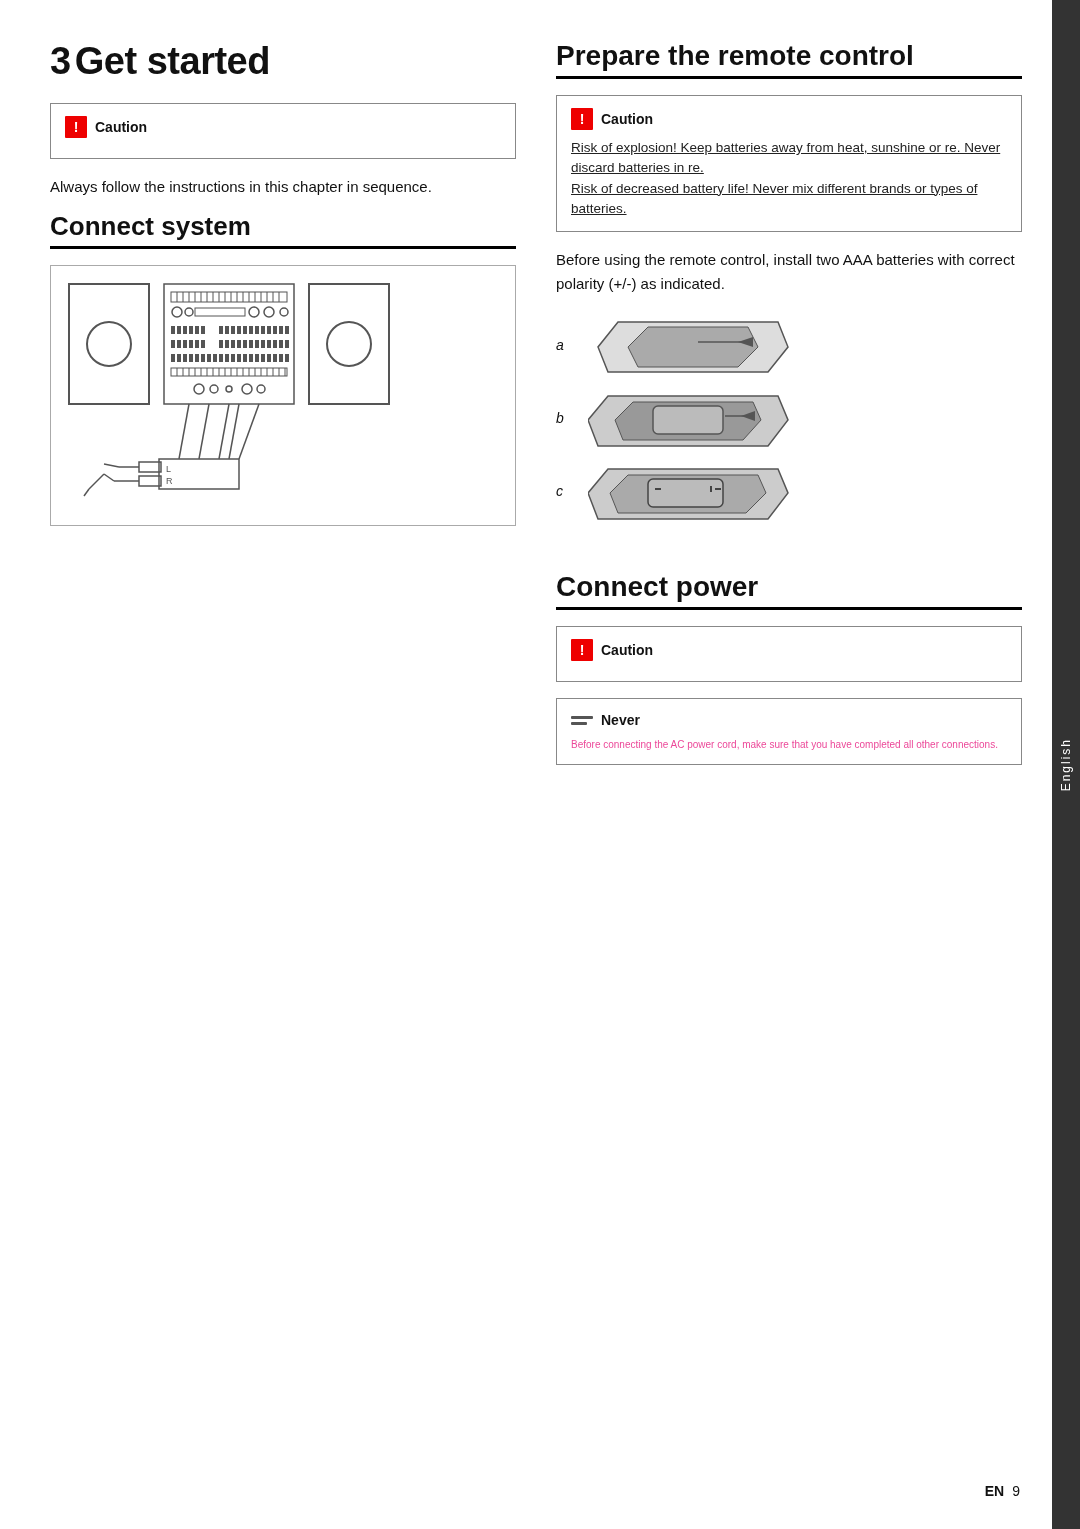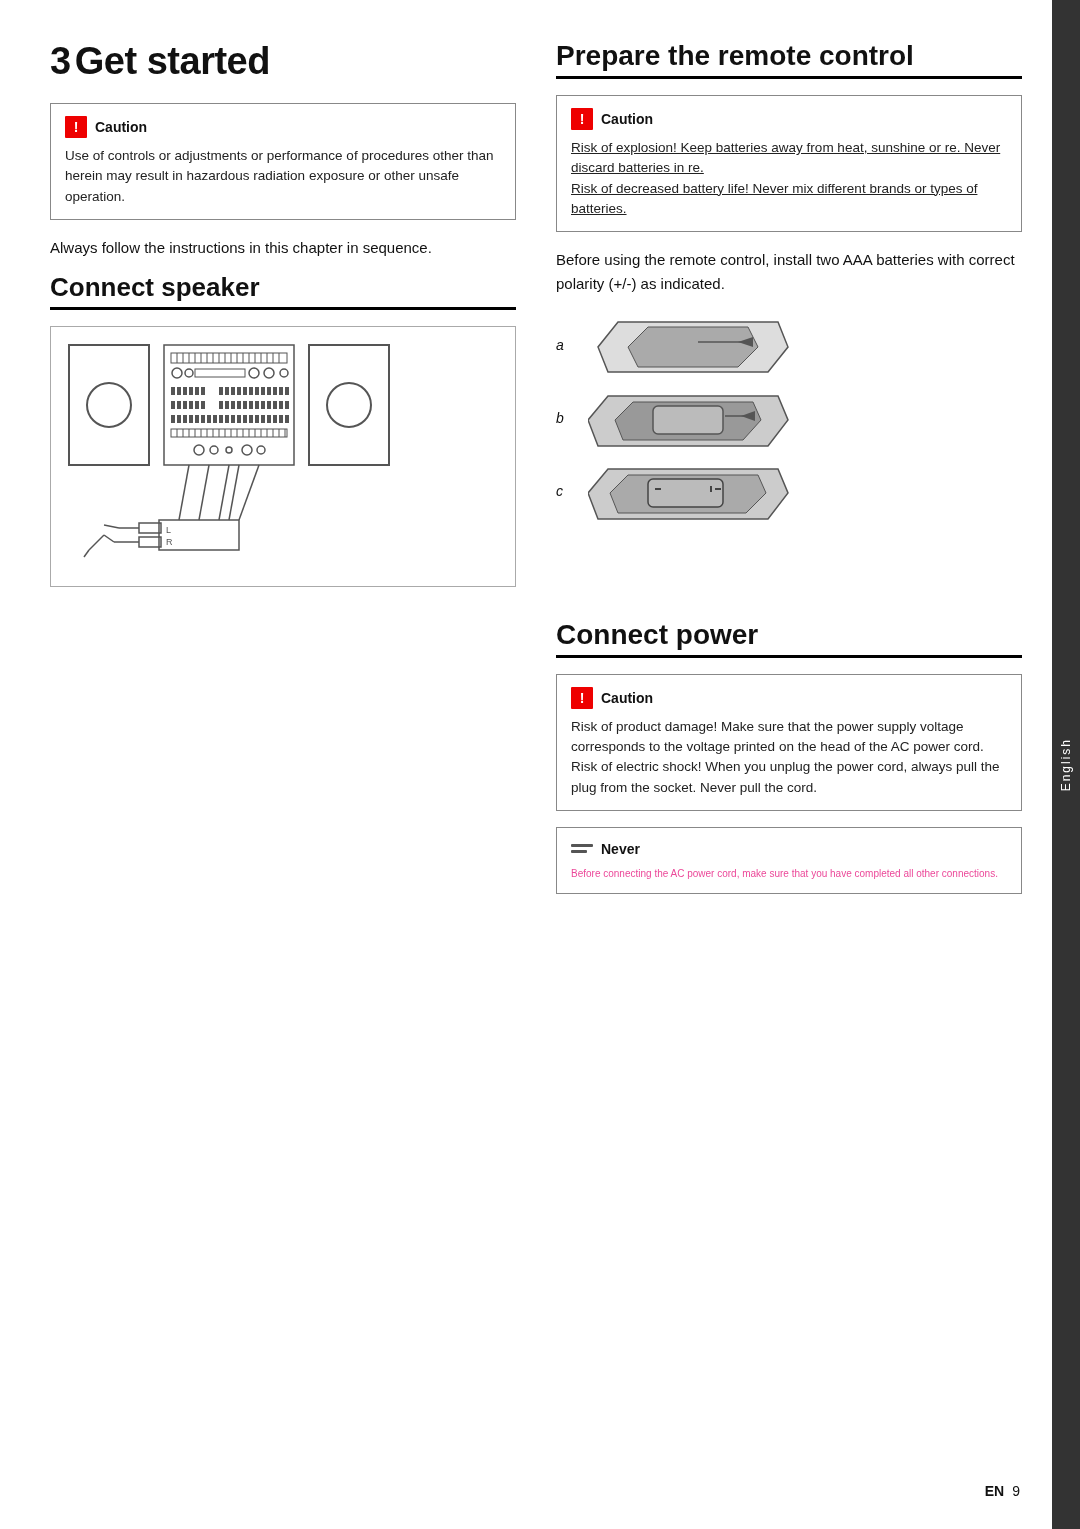--- a/index.html
+++ b/index.html
@@ -253,26 +253,25 @@
           <span class="chapter-title">3</span>
           <span class="chapter-title"> </span>
           <span class="chapter-title">Get started</span>
         </div>
 
         <div class="caution-box">
           <div class="caution-header">
             <div class="caution-icon">!</div>
             <span class="caution-label">Caution</span>
           </div>
-          <p class="caution-text">Use of controls or adjustments or performance of procedures other than herein may result in hazardous radiation exposure or other unsafe operation.</p>
         </div>
 
         <p class="body-text">Always follow the instructions in this chapter in sequence.</p>
 
-        <div class="section-title">Connect speaker</div>
+        <div class="section-title">Connect system</div>
 
 
         <div class="diagram-container">
           <svg width="340" height="240" viewBox="0 0 340 240" xmlns="http://www.w3.org/2000/svg">
 
             <rect x="10" y="10" width="80" height="120" fill="none" stroke="#555" stroke-width="2"></rect>
             <circle cx="50" cy="70" r="22" fill="none" stroke="#555" stroke-width="2"></circle>
 
             <rect x="105" y="10" width="130" height="120" fill="none" stroke="#555" stroke-width="1.5"></rect>
 
@@ -498,22 +497,20 @@
 
       <div class="bottom-right">
 
         <div class="right-section-title">Connect power</div>
 
         <div class="caution-box">
           <div class="caution-header">
             <div class="caution-icon">!</div>
             <span class="caution-label">Caution</span>
           </div>
-          <p class="caution-text" style="white-space: pre-line;">Risk of product damage! Make sure that the power supply voltage corresponds to the voltage printed on the head of the AC power cord.
-Risk of electric shock! When you unplug the power cord, always pull the plug from the socket. Never pull the cord.</p>
         </div>
 
         <div class="note-box">
           <div class="note-header">
             <div class="note-icon">
               <div class="note-icon-line"></div>
               <div class="note-icon-line"></div>
             </div>
             <span class="note-label">Never</span>
           </div>

